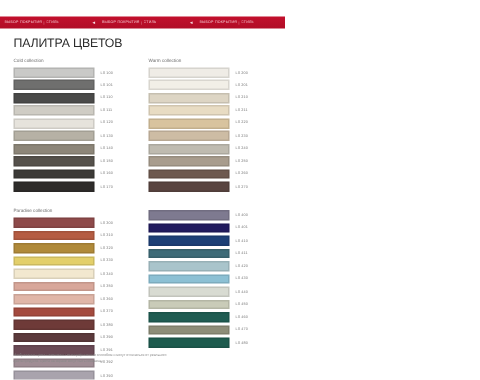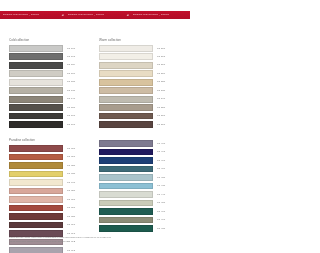--- a/index.html
+++ b/index.html
@@ -161,20 +161,21 @@
       <span class="nav-label">СТИЛЬ</span>
     </div>
     <div class="nav-arrow">◄</div>
     <div class="nav-group">
       <span class="nav-label">ВЫБОР ПОКРЫТИЯ</span>
       <span class="nav-sep">|</span>
       <span class="nav-label">СТИЛЬ</span>
     </div>
   </div>
 
+  <h1 class="title">ПАЛИТРА ЦВЕТОВ</h1>
 
   <div class="grid">
 
     <div class="collection col-left">
       <div class="coll-title">Cold collection</div>
       <div id="list-0">
           <div class="swatch-row">
             <div class="chip" style="background: rgb(201, 201, 199);"></div>
             <div class="chip-code">LS 100</div>
           </div>

